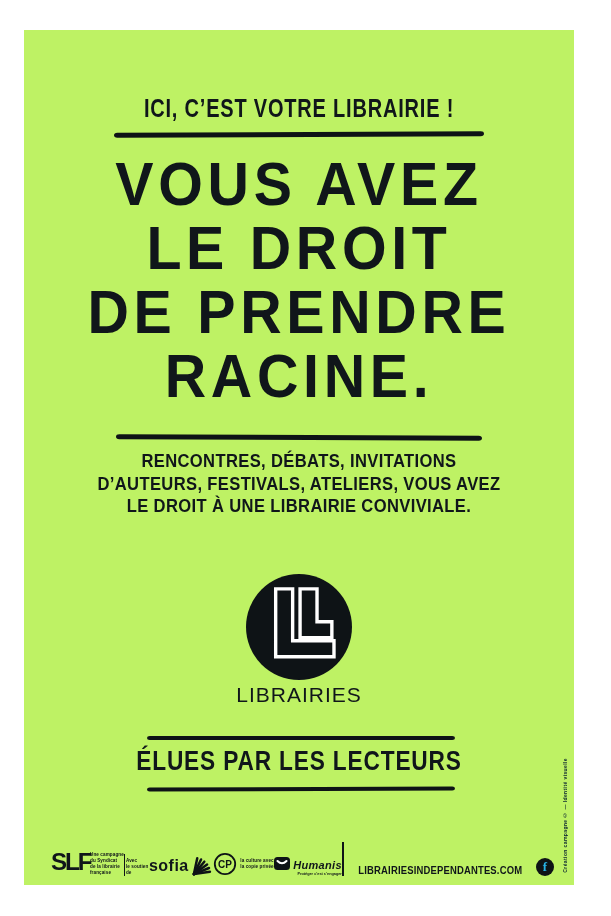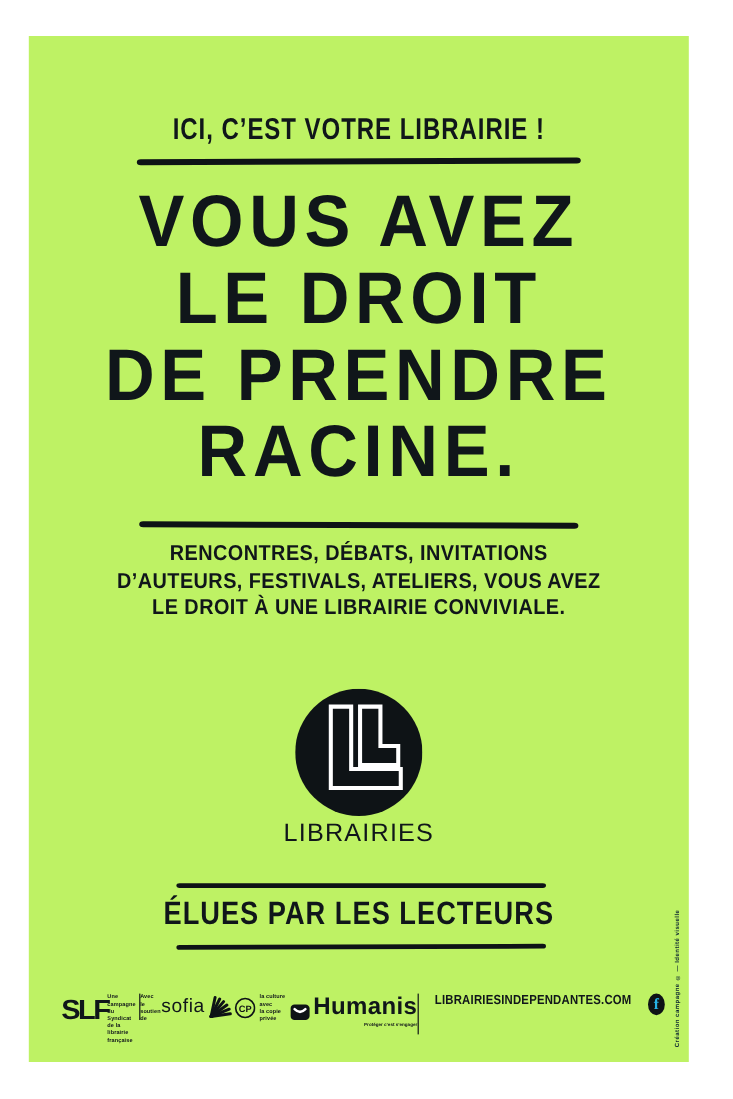--- a/index.html
+++ b/index.html
@@ -25,31 +25,31 @@
            letter-spacing:0.4px;transform:scaleX(0.92);transform-origin:50% 0;}
 
   .logo-badge{position:absolute;top:544px;left:50%;margin-left:-53px;width:106px;height:106px;}
   .logo-title{position:absolute;top:653px;font-size:21px;font-weight:normal;letter-spacing:1px;}
   .logo-sub{position:absolute;top:676px;font-size:12px;font-weight:bold;letter-spacing:1.8px;}
 
   .banner{position:absolute;top:716px;font-size:27px;font-weight:bold;letter-spacing:1px;
           transform:scaleX(0.84);transform-origin:50% 0;white-space:nowrap;}
 
   .footer{position:absolute;left:28px;right:20px;top:798px;height:48px;
-          display:flex;align-items:flex-start;justify-content:space-between;}
+          display:flex;align-items:flex-end;justify-content:space-between;}
   .slf-mark{font-size:23px;font-weight:bold;letter-spacing:-2px;transform:scaleX(1.05);}
   .tinycap{font-size:4.6px;line-height:6px;font-weight:bold;letter-spacing:0.1px;}
   .vsep-s{width:1px;height:22px;background:#0e1316;}
   .vsep-l{width:2px;height:34px;background:#0e1316;}
   .sofia{display:flex;align-items:center;gap:3px;}
-  .sofia-word{font-size:16px;font-weight:normal;letter-spacing:0.5px;}
+  .sofia-word{font-size:16px;font-weight:bold;letter-spacing:0.5px;}
   .cp{display:flex;align-items:center;gap:3px;}
   .humanis{display:flex;flex-direction:column;align-items:center;}
   .humanis-row{display:flex;align-items:flex-end;gap:2px;}
-  .humanis-word{font-size:20px;font-weight:bold;letter-spacing:0.3px;}
+  .humanis-word{font-size:11px;font-weight:bold;font-style:italic;letter-spacing:0.3px;}
   .humanis-tag{font-size:3.8px;font-weight:bold;margin-top:1px;align-self:flex-end;}
   .website{font-size:11px;font-weight:bold;letter-spacing:0.2px;transform:scaleX(0.86);
            transform-origin:50% 50%;white-space:nowrap;}
   .fb{width:18px;height:18px;border-radius:50%;background:#0e1316;color:#27b2e7;
       display:flex;align-items:center;justify-content:center;
       font-size:13px;font-weight:bold;font-family:"Liberation Serif",serif;}
 
   .credits{position:absolute;right:6px;bottom:12px;writing-mode:vertical-rl;
            transform:rotate(180deg);font-size:5px;letter-spacing:0.4px;color:#0b2531;
            font-weight:bold;}

